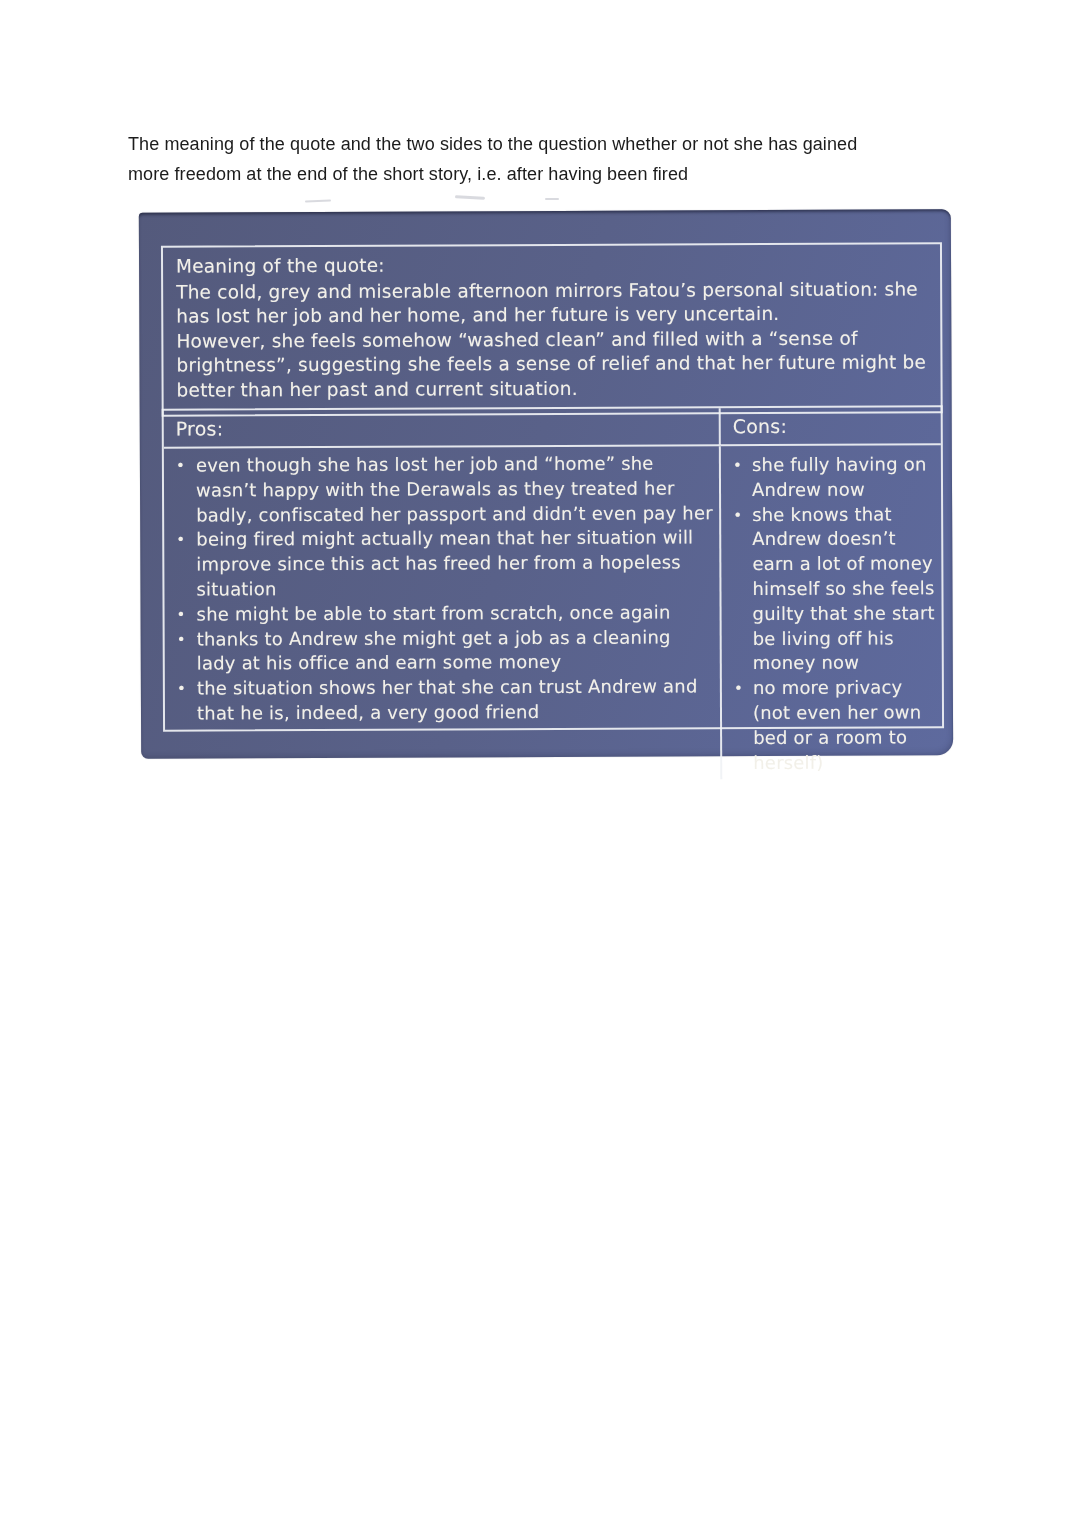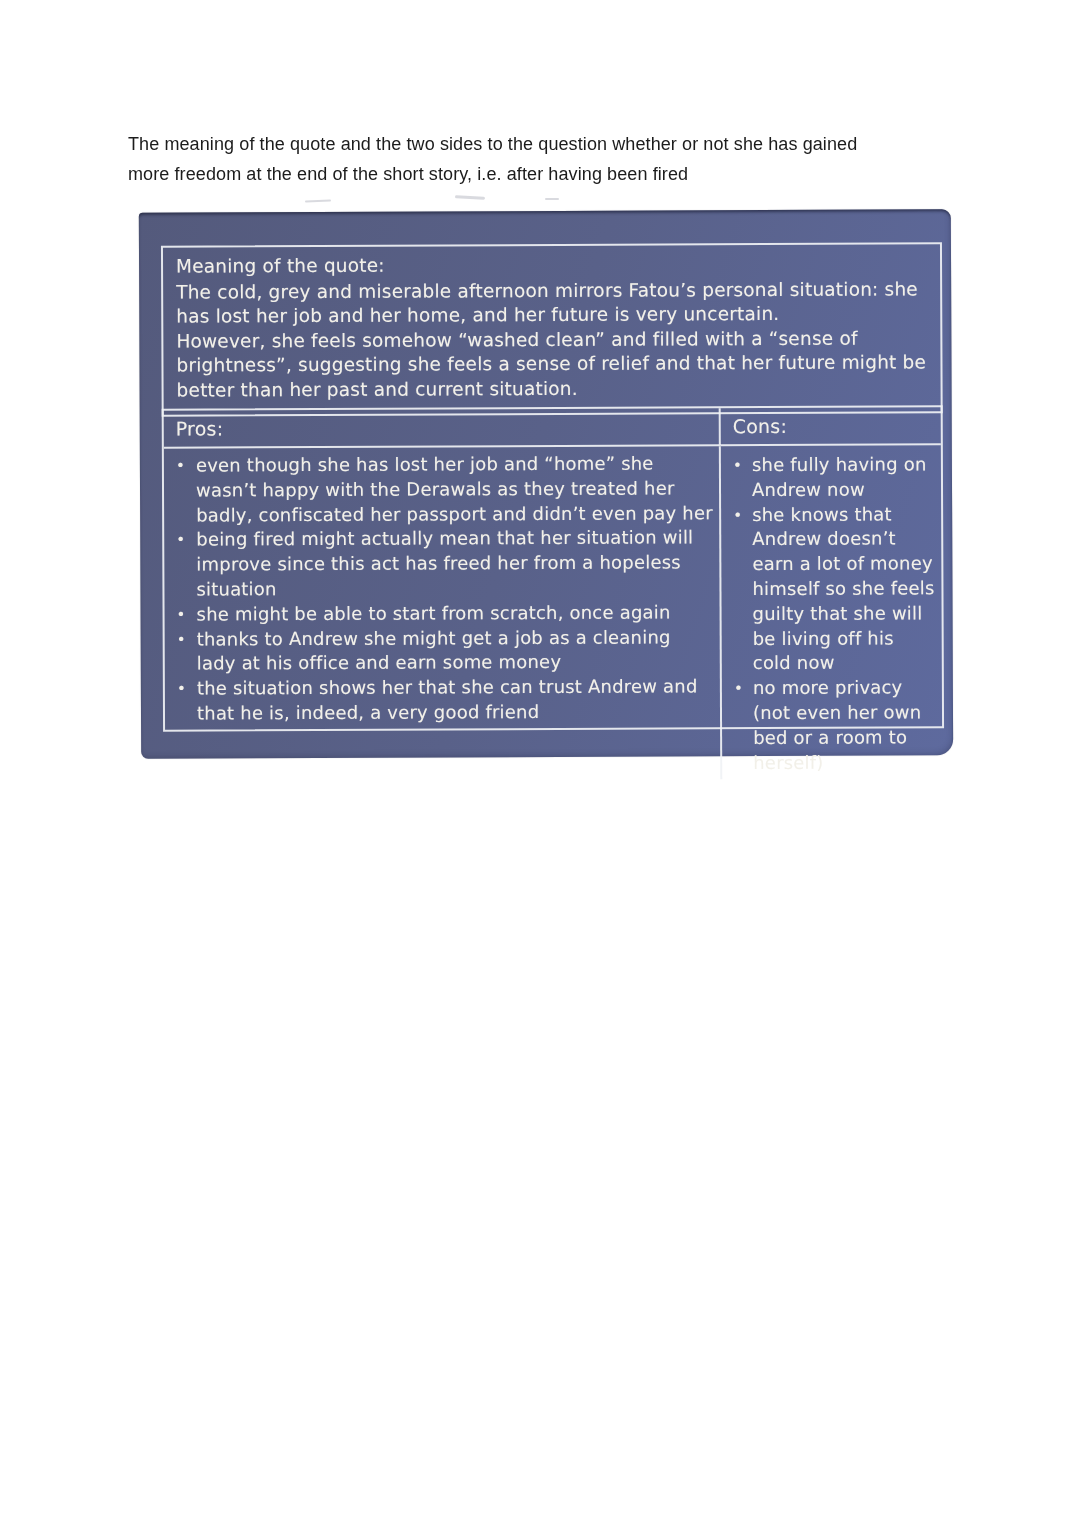--- a/index.html
+++ b/index.html
@@ -147,21 +147,21 @@
 
       <ul class="cell blist cons-list">
 
           <li>
             <span class="bdot">•</span>
             <span>she fully having on Andrew now</span>
           </li>
 
           <li>
             <span class="bdot">•</span>
-            <span>she knows that Andrew doesn’t earn a lot of money himself so she feels guilty that she will be living off his cold now</span>
+            <span>she knows that Andrew doesn’t earn a lot of money himself so she feels guilty that she start be living off his money now</span>
           </li>
 
           <li>
             <span class="bdot">•</span>
             <span>no more privacy (not even her own bed or a room to herself)</span>
           </li>
         </ul>
     </div>
 
   </div>

